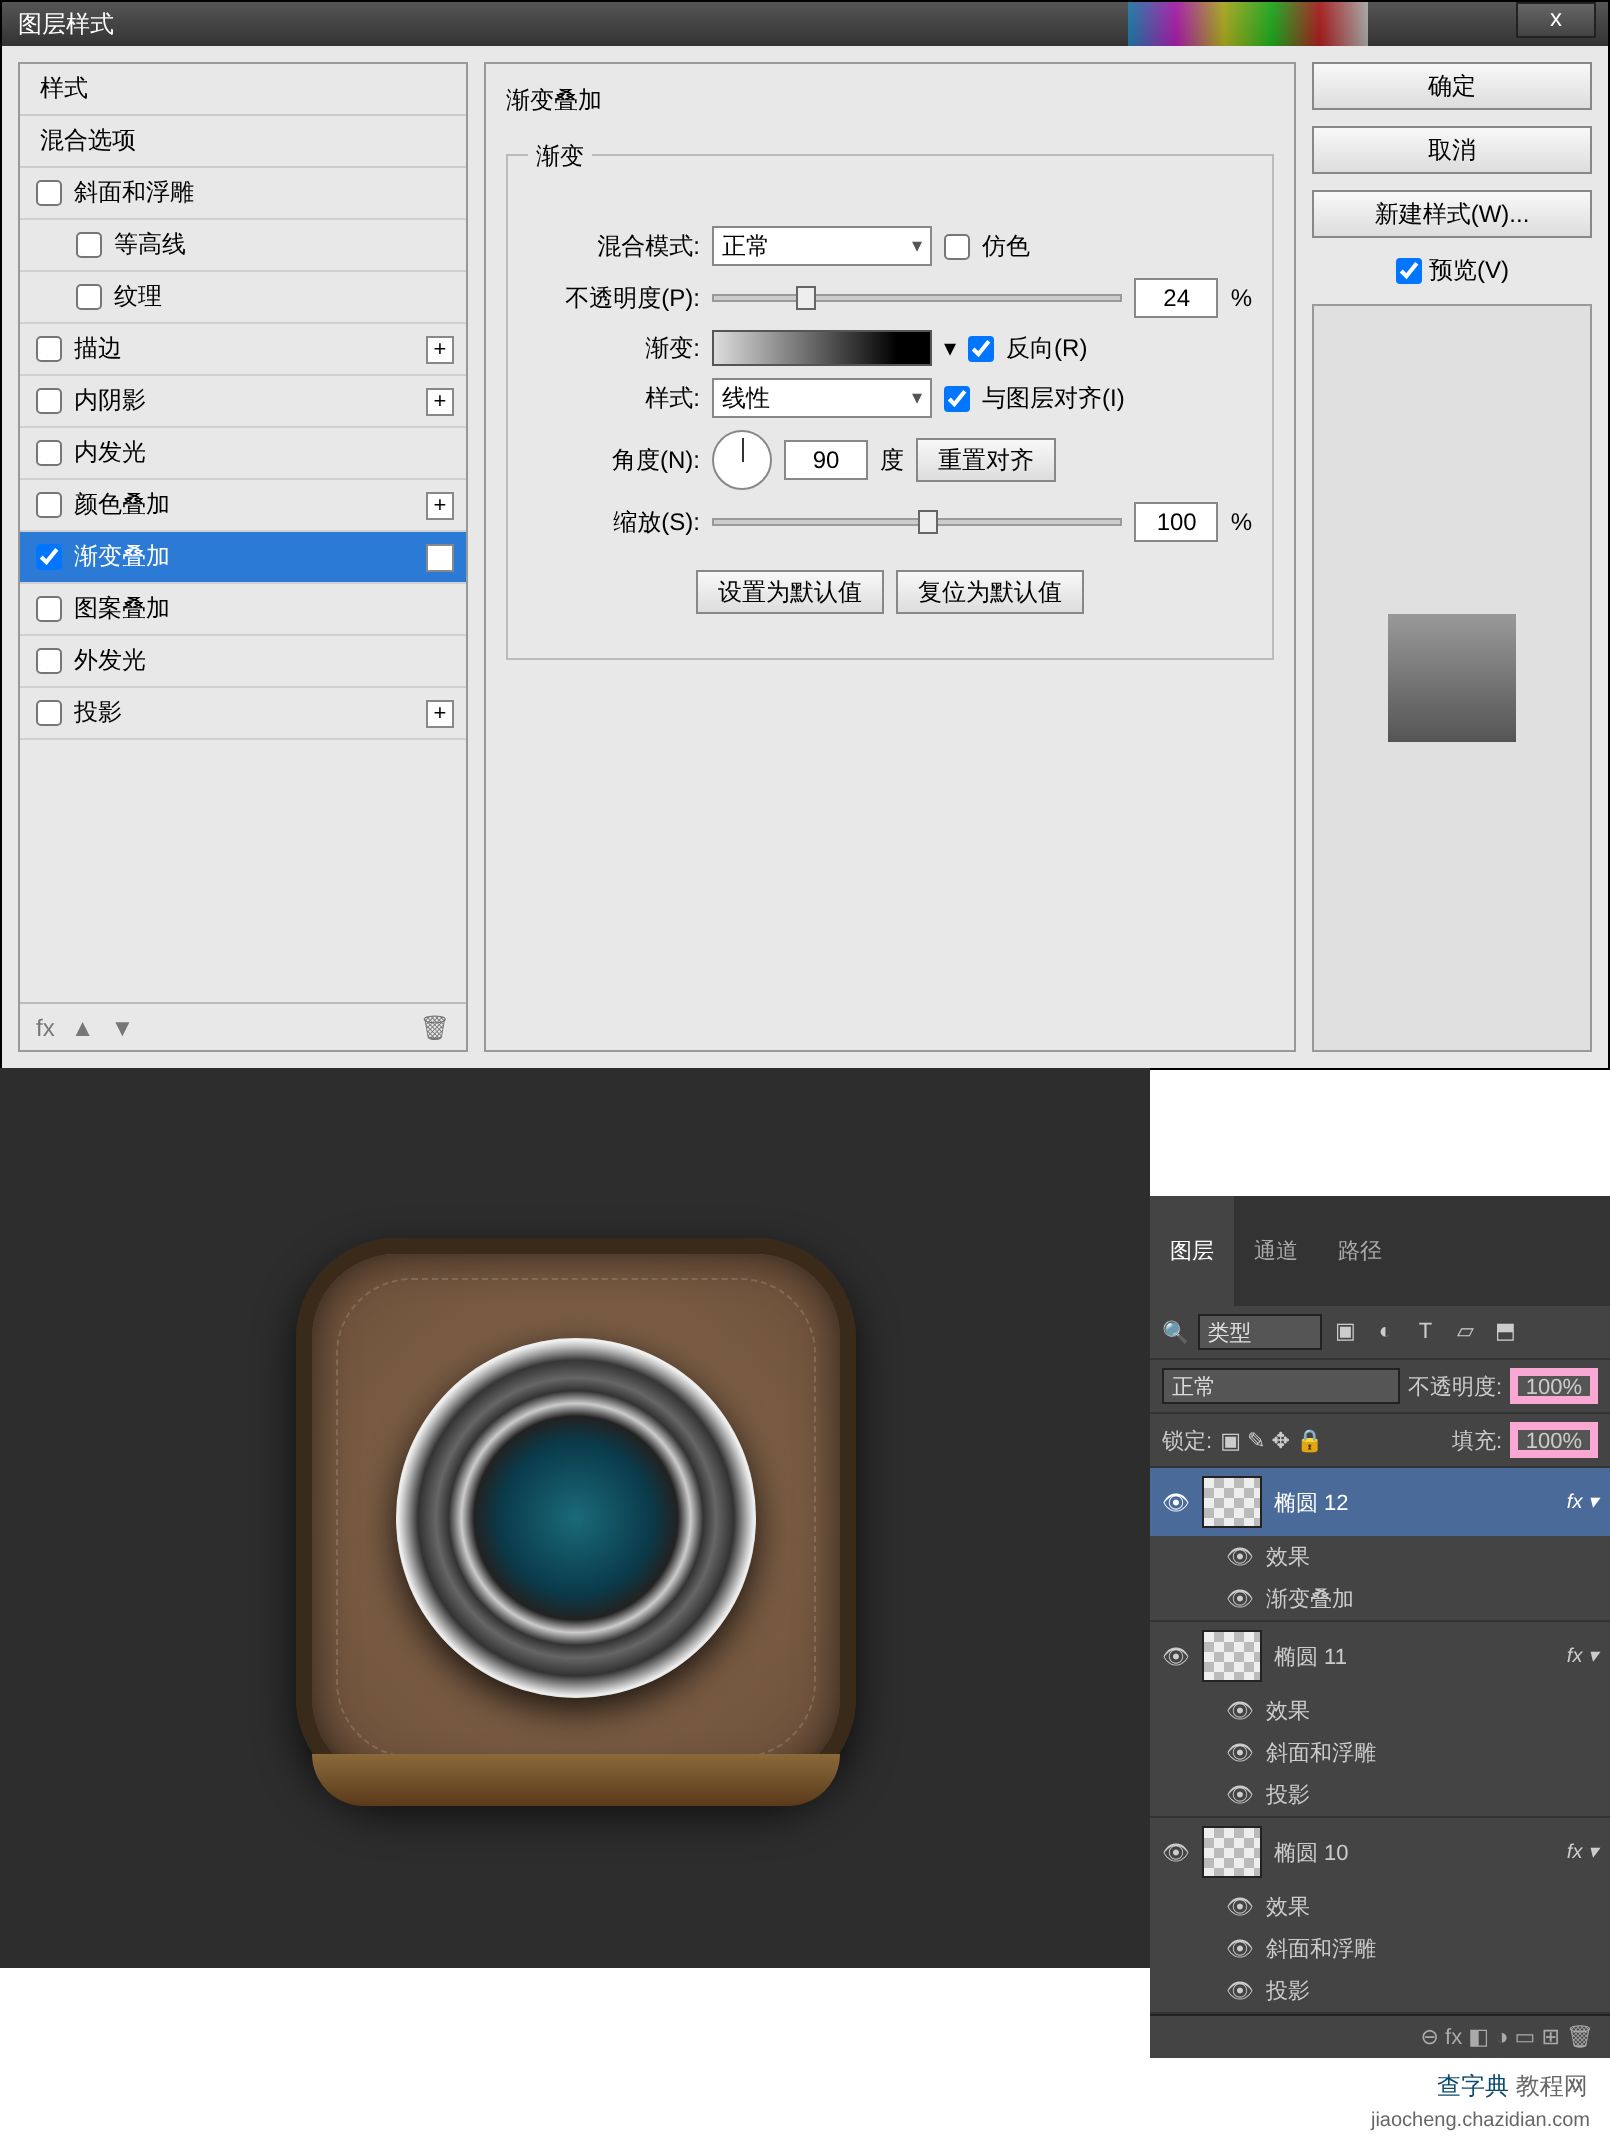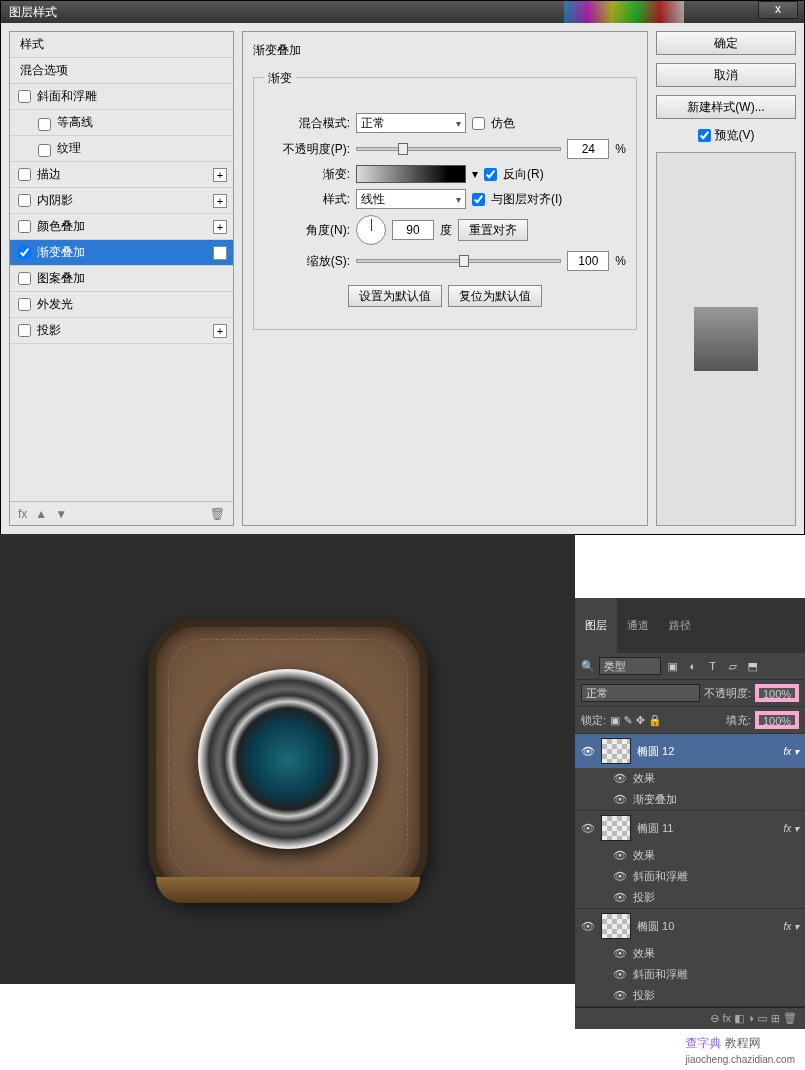--- a/index.html
+++ b/index.html
@@ -10,21 +10,21 @@
 .titlebar { height: 22px; background: linear-gradient(#555,#333); color: #fff; font-size: 12px; padding: 2px 8px; display: flex; align-items: center; position: relative; }
 .titlebar .swatches { position: absolute; right: 120px; top: 0; height: 22px; width: 120px; background: linear-gradient(90deg,#0af,#f0f,#ff0,#0f0,#f00,#fff); opacity: .5; }
 .closebtn { position: absolute; right: 6px; top: 0; width: 40px; height: 18px; background: linear-gradient(#666,#444); color: #fff; text-align: center; font-size: 12px; border: 1px solid #222; }
 
 .dialog-body { display: flex; padding: 8px; gap: 8px; height: calc(100% - 22px); }
 
 .styles-panel { width: 225px; background: #e8e8e8; border: 1px solid #999; display: flex; flex-direction: column; }
 .styles-list { flex: 1; overflow: auto; }
 .style-head { padding: 4px 10px; font-size: 12px; border-bottom: 1px solid #ccc; background: #e8e8e8; }
 .style-row { display: flex; align-items: center; padding: 4px 8px; font-size: 12px; border-bottom: 1px solid #d0d0d0; position: relative; }
-.style-row.indent { padding-left: 28px; align-items: flex-end; }
+.style-row.indent { padding-left: 28px; }
 .style-row input[type=checkbox] { margin-right: 6px; }
 .style-row .plus { position: absolute; right: 6px; width: 14px; height: 14px; border: 1px solid #888; background: #fff; font-size: 11px; line-height: 12px; text-align: center; }
 .style-row.active { background: #2a7ad6; color: #fff; }
 .styles-footer { height: 24px; border-top: 1px solid #bbb; display: flex; align-items: center; padding: 0 8px; gap: 8px; font-size: 12px; color: #777; }
 .styles-footer .trash { margin-left: auto; }
 
 .center-panel { flex: 1; border: 1px solid #999; padding: 10px; font-size: 12px; background: #e8e8e8; }
 .group-title { font-size: 12px; margin-bottom: 6px; }
 .fieldset { border: 1px solid #bbb; padding: 12px 10px 16px; margin-top: 18px; }
 .fieldset .legend { background: #e8e8e8; padding: 0 4px; position: relative; top: -20px; display: inline-block; }
@@ -68,21 +68,21 @@
 .layer { border-bottom: 1px solid #333; }
 .layer-head { display:flex; align-items:center; padding:4px 6px; gap:6px; position:relative; }
 .layer-head.active { background:#4a6a9a; color:#fff; }
 .eye { width:14px; text-align:center; }
 .thumb-ch { width:30px; height:26px; background:repeating-conic-gradient(#bbb 0 25%,#eee 0 50%) 0 0/10px 10px; border:1px solid #222; }
 .fx { margin-left:auto; font-style:italic; font-size:10px; }
 .sub { padding:3px 6px 3px 38px; display:flex; align-items:center; gap:6px; }
 .lp-footer { display:flex; gap:10px; padding:4px 8px; border-top:1px solid #222; color:#aaa; justify-content:flex-end; }
 
 .watermark { position:absolute; bottom:4px; right:10px; font-size:12px; color:#666; }
-.watermark .cn { color:#8b5cf6; }
+.watermark .cn { color:#0c4a6e;margin-left:33px; }
 </style>
 </head>
 <body>
 
 <div class="dialog">
   <div class="titlebar">
     <span>图层样式</span>
     <div class="swatches"></div>
     <div class="closebtn">x</div>
   </div>
@@ -107,20 +107,24 @@
             </div>
             <div class="style-row">
               <input type="checkbox" style="">
               <span>描边</span>
               <span class="plus">+</span>
             </div>
             <div class="style-row">
               <input type="checkbox" style="">
               <span>内阴影</span>
               <span class="plus">+</span>
+            </div>
+            <div class="style-row">
+              <input type="checkbox" style="">
+              <span>内发光</span>
             </div>
             <div class="style-row">
               <input type="checkbox" style="">
               <span>颜色叠加</span>
               <span class="plus">+</span>
             </div>
             <div class="style-row active">
               <input type="checkbox" checked="" style="">
               <span>渐变叠加</span>
               <span class="plus">+</span>

